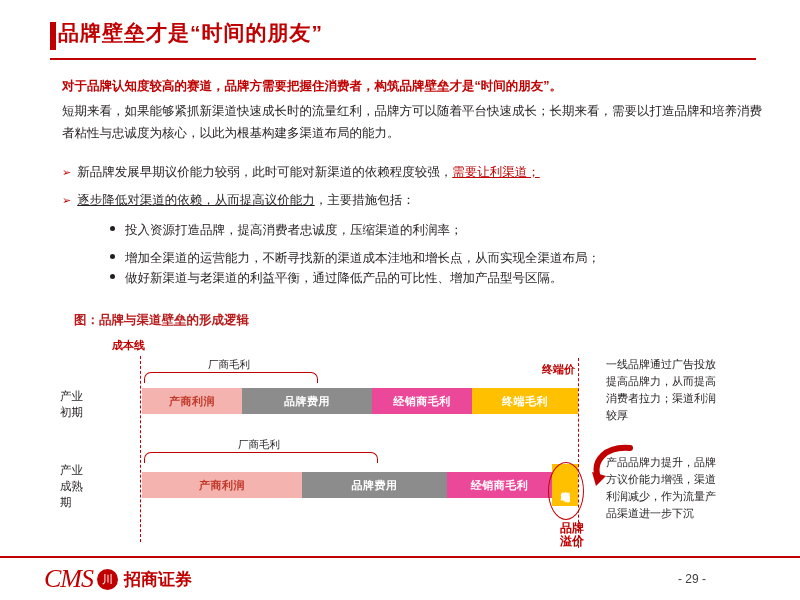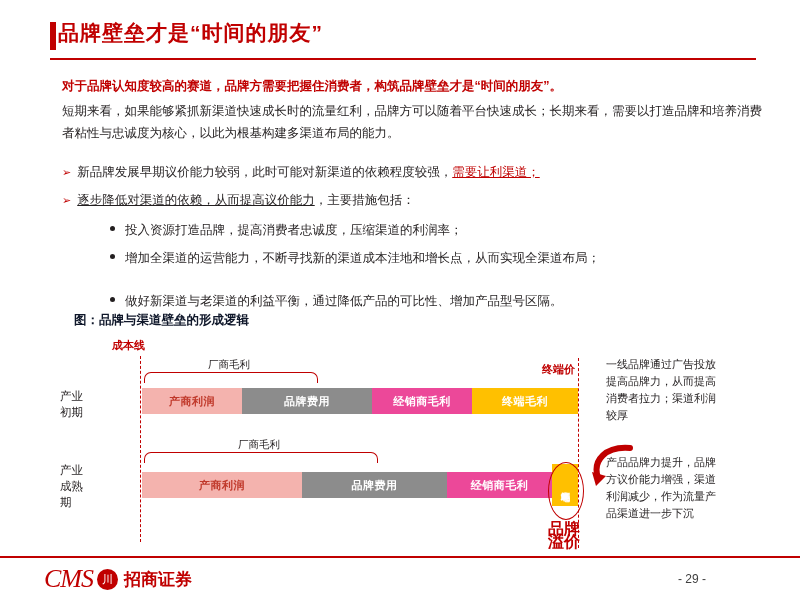--- a/index.html
+++ b/index.html
@@ -100,21 +100,21 @@
     background: #231f20;
     margin: 0 10px 3px 0;
   }
   
   .fig-caption {
     position: absolute;
     left: 74px;
     top: 312px;
     font-size: 12.5px;
     font-weight: bold;
-    color: #0f172a;
+    color: #b91c1c;
   }
   
   .chart {
     position: absolute;
     left: 60px;
     top: 336px;
     width: 680px;
     height: 230px;
   }
   .cost-line {
@@ -192,24 +192,24 @@
     color: #231f20;
     width: 120px;
   }
   .oval {
     position: absolute;
     border: 1.8px solid #c00000;
     border-radius: 50%;
   }
   .price-lbl {
     position: absolute;
-    font-size: 16px;
-    font-weight: bold;
-    color: #c00000;
-    text-align: center;
+    font-size: 12px;
+    font-weight: bold;
+    color: #c00000;
+    text-align: right;
     line-height: 13px;
     width: 40px;
   }
   .curve-arrow {
     position: absolute;
   }
   
   .footer-rule {
     position: absolute;
     left: 0;
@@ -281,21 +281,21 @@
   <div class="bullet-l1" style="top:162px;">
     <span class="arrow">➢</span><span>新品牌发展早期议价能力较弱，</span><span>此时可能对新渠道的依赖程度较强，</span><span class="ul-red">需要让利渠道；</span>
   </div>
 
   <div class="bullet-l2" style="top:220px;">
     <span class="dot"></span><span>投入资源打造品牌，提高消费者忠诚度，压缩渠道的利润率；</span>
   </div>
   <div class="bullet-l2" style="top:248px;">
     <span class="dot"></span><span>增加全渠道的运营能力，不断寻找新的渠道成本洼地和增长点，从而实现全渠道布局；</span>
   </div>
-  <div class="bullet-l2" style="top:291px;">
+  <div class="bullet-l2" style="top:268px;">
     <span class="dot"></span><span>做好新渠道与老渠道的利益平衡，通过降低产品的可比性、增加产品型号区隔。</span>
   </div>
 
   <div class="fig-caption">图：品牌与渠道壁垒的形成逻辑</div>
 
   <div class="chart">
 
     <div class="lbl-cost">成本线</div>
     <div class="cost-line"></div>
 

